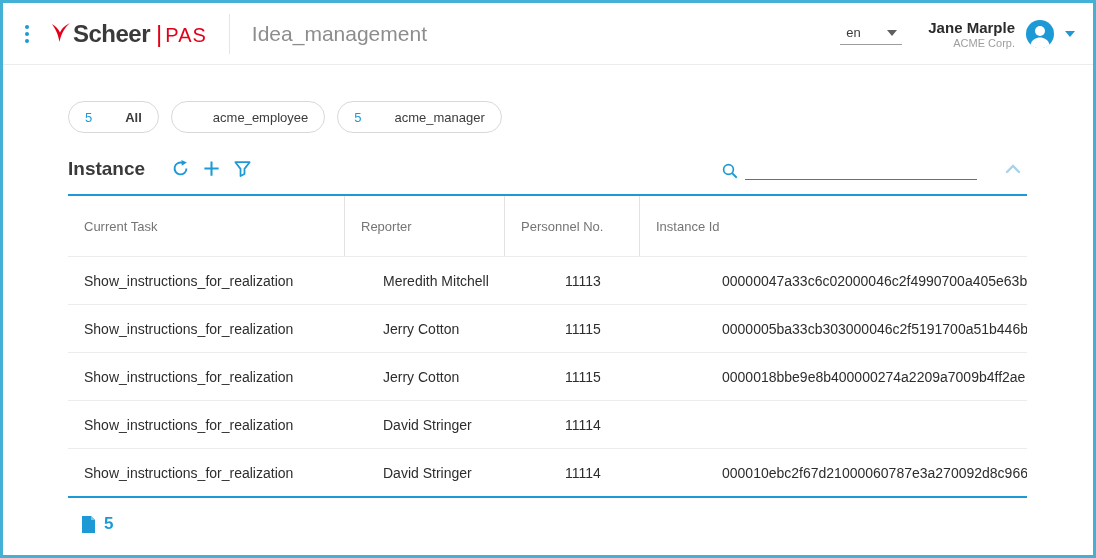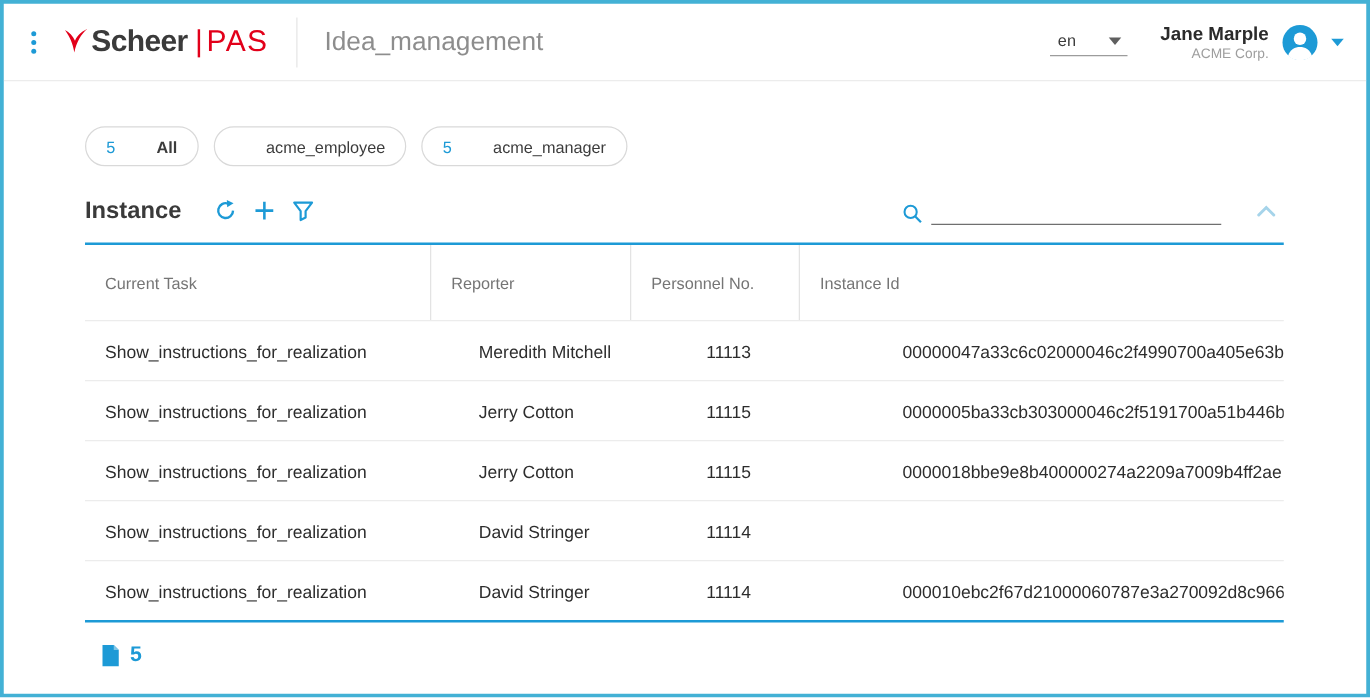--- a/index.html
+++ b/index.html
@@ -18,21 +18,21 @@
     display: flex; align-items: center;
     padding: 0 18px 0 14px;
     border-bottom: 1px solid #ececec;
   }
   .kebab { display:flex; flex-direction:column; gap:3px; padding:6px 8px; cursor:pointer; }
   .kebab i { width:4px; height:4px; border-radius:50%; background:#1d9ad6; display:block; }
   .logo { display:flex; align-items:baseline; margin-left:14px; }
   .logo-flame { width:20px; height:24px; margin-right:2px; align-self:center; }
   .logo-scheer { font-size:24px; font-weight:bold; color:#3a3a3a; letter-spacing:-0.5px; }
   .logo-sep { font-size:24px; font-weight:300; color:#e2001a; margin:0 3px 0 6px; }
-  .logo-pas { font-size:24px; font-weight:400; color:#e2001a; letter-spacing:1px; }
+  .logo-pas { font-size:20px; font-weight:400; color:#e2001a; letter-spacing:1px; }
   .app-title {
     font-size:21px; color:#8d8d8d; margin-left:22px; padding-left:22px;
     border-left:1px solid #e6e6e6; line-height:40px;
   }
   .topbar-right { margin-left:auto; display:flex; align-items:center; gap:26px; }
   .lang-select {
     display:flex; align-items:center; gap:26px;
     border-bottom:1px solid #9c9c9c; padding:3px 2px 4px 6px;
     min-width:62px; cursor:pointer;
   }

